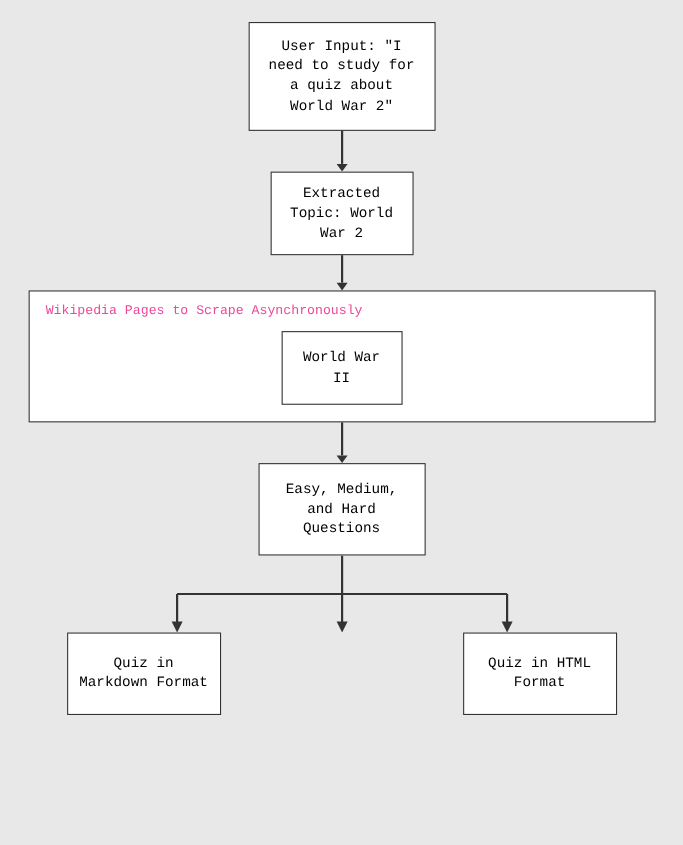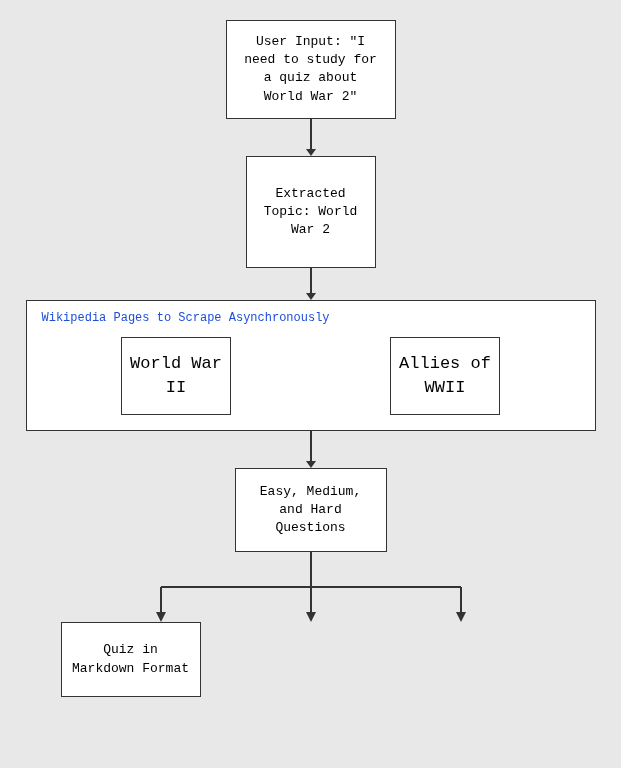--- a/index.html
+++ b/index.html
@@ -56,21 +56,21 @@
       bottom: -7px;
       left: 50%;
       transform: translateX(-50%);
       border-left: 5px solid transparent;
       border-right: 5px solid transparent;
       border-top: 7px solid #333;
     }
 
     .extracted-topic-box {
       width: 130px;
-      padding: 28px 12px;
+      padding: 10px 12px;
     }
 
     .arrow2 {
       height: 25px;
       width: 2px;
       background: #333;
       position: relative;
       margin: 0 auto;
     }
     .arrow2::after {
@@ -89,35 +89,35 @@
       border: 1.5px solid #333;
       background: white;
       width: 570px;
       padding: 10px 15px 15px 15px;
       position: relative;
     }
 
     .wikipedia-label {
       font-family: 'Courier New', Courier, monospace;
       font-size: 12px;
-      color: #1d4ed8;
+      color: #ec4899;
       margin-bottom: 12px;
       text-align: left;
     }
 
     .wiki-pages-row {
       display: flex;
       justify-content: space-around;
       align-items: center;
     }
 
     .wiki-page-box {
       width: 110px;
       padding: 14px 8px;
-      font-size: 17px;
+      font-size: 13px;
     }
 
     .arrow3 {
       height: 30px;
       width: 2px;
       background: #333;
       position: relative;
       margin: 0 auto;
     }
     .arrow3::after {
@@ -178,23 +178,20 @@
   </div>
 
   <div class="arrow2" style="margin-top:0; margin-bottom:7px;"></div>
 
   <div class="wikipedia-group">
     <div class="wikipedia-label">Wikipedia Pages to Scrape Asynchronously</div>
     <div class="wiki-pages-row">
       <div class="box wiki-page-box">
         <span>World War II</span>
       </div>
-      <div class="box wiki-page-box">
-        <span>Allies of WWII</span>
-      </div>
     </div>
   </div>
 
   <div class="arrow3" style="margin-top:0; margin-bottom:7px;"></div>
 
   <div class="box questions-box">
     <span>Easy, Medium, and Hard Questions</span>
   </div>
 
   <div class="split-arrow-section">
@@ -215,15 +212,18 @@
       <line x1="375" y1="35" x2="375" y2="62" stroke="#333" stroke-width="2"></line>
 
       <polygon points="375,70 370,60 380,60" fill="#333"></polygon>
     </svg>
   </div>
 
   <div class="bottom-boxes-row">
     <div class="box bottom-box">
       <span>Quiz in Markdown Format</span>
     </div>
+    <div class="box bottom-box">
+      <span>Quiz in HTML Format</span>
+    </div>
   </div>
 
 </div>
 
 </body></html>

